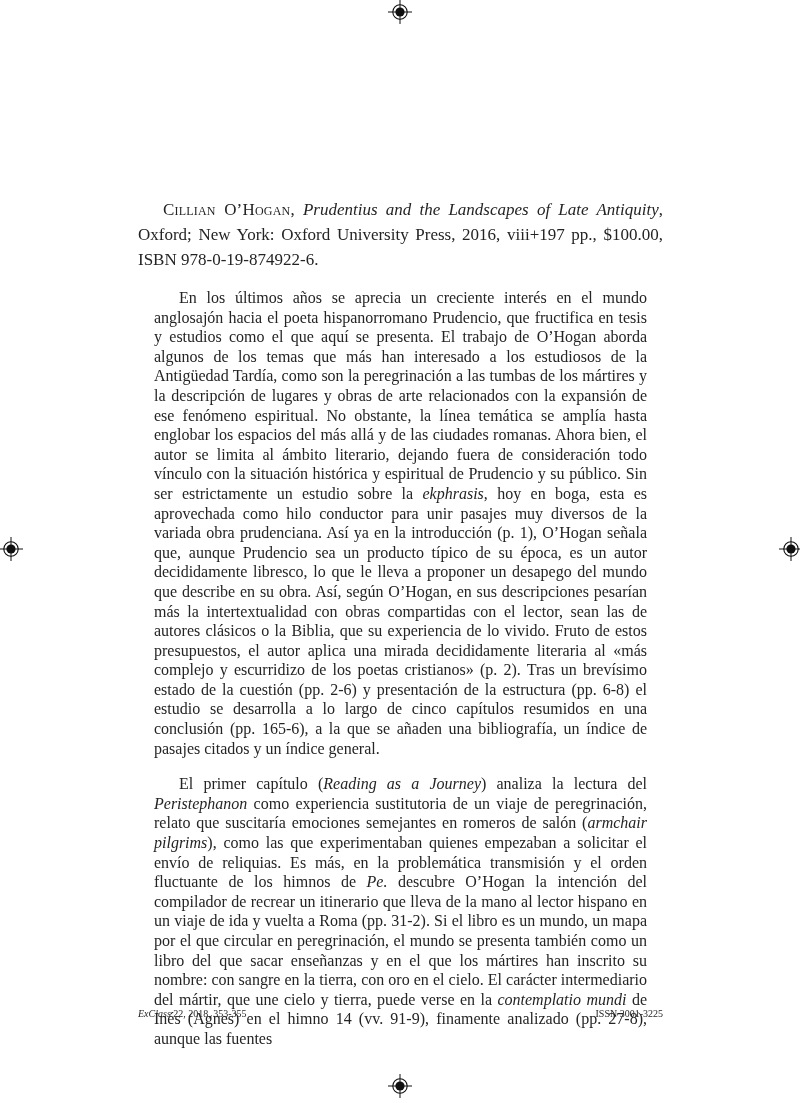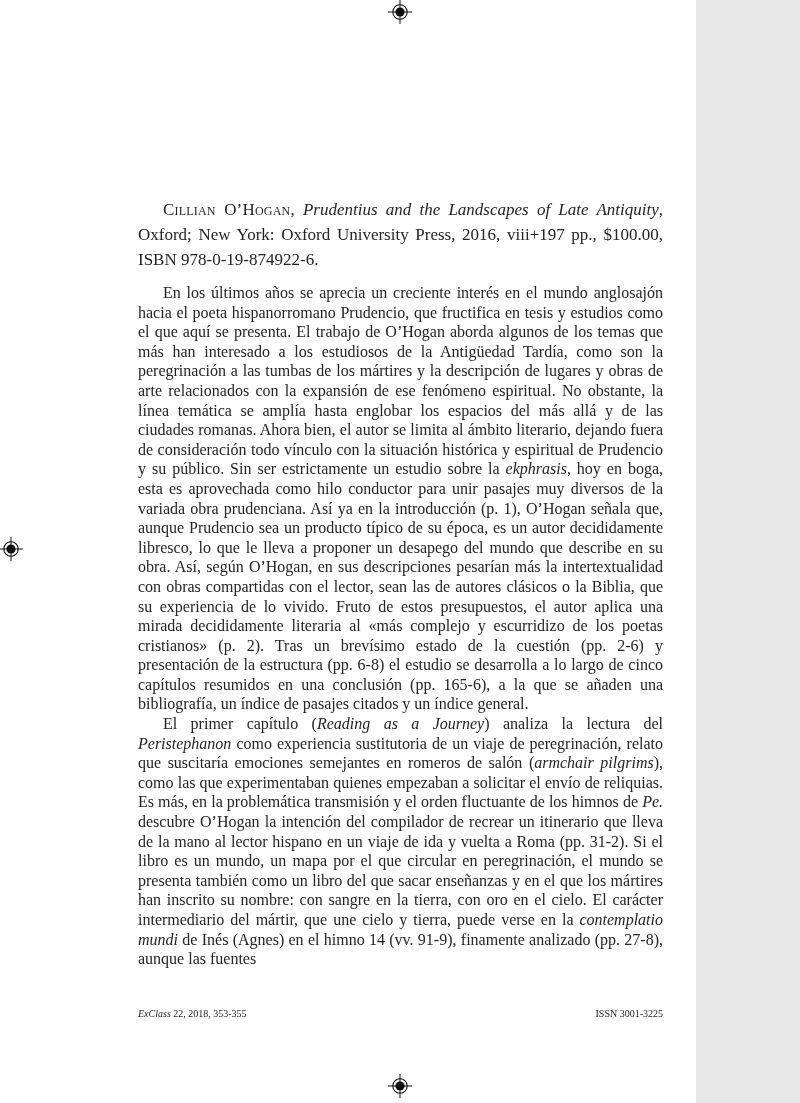--- a/index.html
+++ b/index.html
@@ -1,19 +1,19 @@
 <!DOCTYPE html>
 <html><head>
 <meta charset="utf-8">
 <style>
   html, body { margin: 0; padding: 0; }
   body { background: #e8e8e8; }
   .sheet {
     position: relative;
-    width: 696px;
+    width: 800px;
     height: 1103px;
     background: #ffffff;
     overflow: hidden;
     font-family: "Liberation Serif", "DejaVu Serif", serif;
     color: #242424;
   }
   
   .regmark { position: absolute; width: 24px; height: 24px; }
   .regmark line { stroke: #101010; stroke-width: 1; }
   .regmark .ring { fill: none; stroke: #101010; stroke-width: 1.1; }
@@ -31,21 +31,21 @@
     width: 525px;
   }
   .citation {
     margin: 0 0 11px 0;
     font-size: 17px;
     line-height: 25px;
     text-align: justify;
     text-indent: 25px;
   }
   .body-para {
-    margin: 0;
+    margin: 16px;
     font-size: 16px;
     line-height: 19.6px;
     text-align: justify;
     text-indent: 25px;
   }
   .seg-normal { font-style: normal; }
   .seg-italic { font-style: italic; }
   .seg-smallcaps { font-variant: small-caps; letter-spacing: 0.2px; }
 
   

